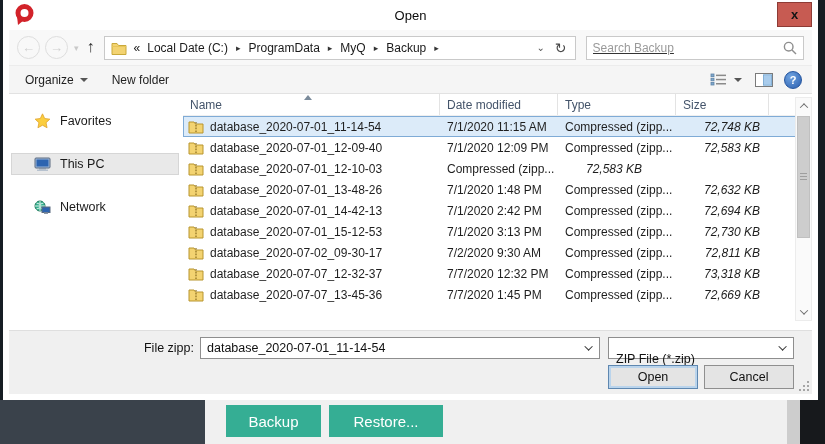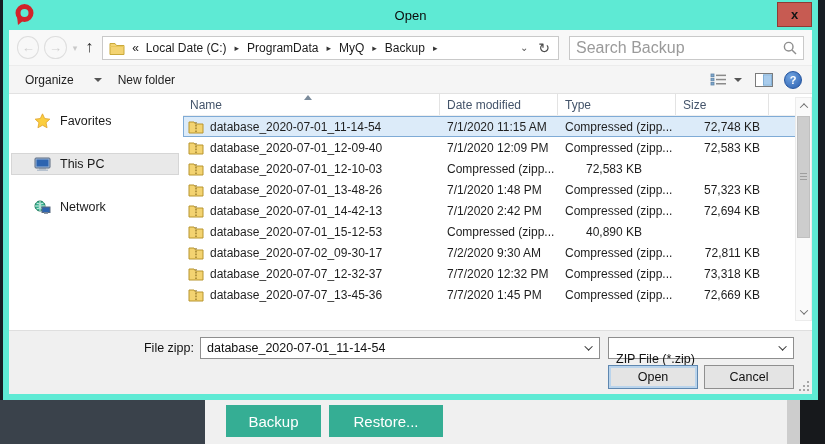--- a/index.html
+++ b/index.html
@@ -17,21 +17,21 @@
   .app-dark-right { position: absolute; left: 800px; top: 0; width: 25px; height: 44px; background: #17191c; }
   .teal-btn {
     position: absolute; top: 5px; height: 32px; border: none;
     color: #fff; font-size: 15px; font-family: "Liberation Sans", sans-serif;
     display: flex; align-items: center; justify-content: center; cursor: pointer;
   }
   .teal-btn.backup { left: 226px; width: 95px; }
   .teal-btn.restore { left: 329px; width: 114px; }
 
   
-  .dialog { position: absolute; left: 3px; top: 0; width: 815px; height: 400px; background: #5eead4; }
+  .dialog { position: absolute; left: 3px; top: 0; width: 815px; height: 400px; background: #ffffff; }
   .titlebar { position: absolute; left: 0; top: 0; right: 0; height: 30px; display: flex; align-items: center; }
   .qlogo { position: absolute; left: 10px; top: 3px; }
   .title-text { width: 100%; text-align: center; font-size: 13px; color: #0b0b0b; }
   .close-btn {
     position: absolute; right: 6px; top: 2px; width: 35px; height: 25px;
     background: #c75b52; border: 1px solid #8e3b35;
     color: #141414; font-size: 13px; font-weight: bold;
     display: flex; align-items: center; justify-content: center; cursor: pointer;
   }
   .dialog-inner {
@@ -59,31 +59,31 @@
   .addressbar .sep { font-size: 9px; color: #333; padding: 0 7px; cursor: pointer; }
   .addressbar .guillemet { padding: 0 6px 0 5px; color: #1a1a1a; }
   .addressbar .spacer { flex: 1; }
   .addr-chev { font-size: 10px; color: #555; padding: 0 8px; cursor: pointer; }
   .refresh { font-size: 14px; color: #4a4a4a; padding: 0 2px; cursor: pointer; }
   .searchbox {
     flex: 1; height: 24px; margin-left: 10px; background: #fff; border: 1px solid #c9c9c9;
     display: flex; align-items: center; padding: 0 6px;
   }
   .searchbox input {
-    flex: 1; border: none; outline: none; font-size: 16px; color: #333;
-    font-family: "Liberation Sans", sans-serif; background: transparent;
+    flex: 1; border: none; outline: none; font-size: 12px; color: #333;
+    font-family: "Liberation Sans", sans-serif; background: transparent; text-decoration: underline;
   }
   .searchbox input::placeholder { color: #9a9a9a; }
 
   
   .toolbar {
     height: 28px; background: #f5f5f5; border-bottom: 1px solid #e2e2e2;
     display: flex; align-items: center; padding: 0 10px; font-size: 12px; color: #1e1e1e; flex: none;
   }
-  .tool-item { display: flex; align-items: center; gap: 20px; cursor: pointer; padding: 0 6px; height: 100%; }
+  .tool-item { display: flex; align-items: center; gap: 6px; cursor: pointer; padding: 0 6px; height: 100%; }
   .caret-down { width: 0; height: 0; border-left: 4px solid transparent; border-right: 4px solid transparent; border-top: 4px solid #555; }
   .toolbar .right { margin-left: auto; display: flex; align-items: center; gap: 9px; }
   .help-btn {
     width: 18px; height: 18px; border-radius: 50%;
     background: radial-gradient(circle at 35% 30%, #6fa3e0, #2b5fb0);
     border: 1px solid #23549e; color: #fff; font-size: 11px; font-weight: bold;
     display: flex; align-items: center; justify-content: center; cursor: pointer;
   }
 
   
@@ -108,21 +108,21 @@
     position: absolute; top: 1px; left: 121px; width: 0; height: 0;
     border-left: 4px solid transparent; border-right: 4px solid transparent; border-bottom: 5px solid #7a8a9a;
   }
   .rows { }
   .row { height: 21px; display: flex; align-items: center; font-size: 12px; color: #1e1e1e; margin-right: 5px; cursor: default; }
   .row.selected { background: #dcebf9; box-shadow: inset 0 0 0 1px #7fabd6; }
   .cell { overflow: hidden; white-space: nowrap; }
   .cell.c-name { width: 257px; display: flex; align-items: center; gap: 6px; padding-left: 5px; }
   .cell.c-date { width: 118px; padding-left: 7px; color: #1e1e1e; }
   .cell.c-type { width: 118px; padding-left: 7px; }
-  .cell.c-size { width: 93px; text-align: right; padding-right: 9px; }
+  .cell.c-size { width: 93px; text-align: right; padding-right: 9px; font-style: italic; }
 
   
   .vscroll {
     position: absolute; right: 0; top: 3px; bottom: 9px; width: 17px;
     background: #fafafa; border: 1px solid #ececec; display: flex; flex-direction: column; align-items: center;
   }
   .s-btn { height: 16px; width: 100%; display: flex; align-items: center; justify-content: center; cursor: pointer; }
   .chev { width: 6px; height: 6px; border-left: 1.5px solid #6e6e6e; border-top: 1.5px solid #6e6e6e; }
   .chev.up { transform: rotate(45deg) translate(1px,1px); }
   .chev.down { transform: rotate(225deg) translate(1px,1px); }
@@ -229,21 +229,21 @@
             </svg>
           </span>
         </div>
       </div>
 
       <div class="toolbar">
         <div class="tool-item">
           <span>Organize</span>
           <span class="caret-down"></span>
         </div>
-        <div class="tool-item" style="margin-left:4px">
+        <div class="tool-item" style="margin-left:12px">
           <span>New folder</span>
         </div>
         <div class="right">
           <div class="tool-item" style="gap:7px;padding:0 2px">
             <span style="display:flex">
               <svg width="17" height="13" viewBox="0 0 17 13">
                 <rect x="1" y="1" width="3" height="2.6" fill="#7fa7cc" stroke="#5e84a8" stroke-width="0.8"></rect>
                 <rect x="6" y="1.6" width="10" height="1.5" fill="#8a8a8a"></rect>
                 <rect x="1" y="5.2" width="3" height="2.6" fill="#7fa7cc" stroke="#5e84a8" stroke-width="0.8"></rect>
                 <rect x="6" y="5.8" width="10" height="1.5" fill="#8a8a8a"></rect>
@@ -365,21 +365,21 @@
       <span style="display:flex;flex:none">
         <svg width="16" height="14" viewBox="0 0 16 14">
           <path d="M1 2 h5 l1.5 2 H15 v9 H1 Z" fill="#f3d371" stroke="#b8952e" stroke-width="1"></path>
           <line x1="8" y1="2" x2="8" y2="13" stroke="#8a6d1f" stroke-width="1.2" stroke-dasharray="1.6,1.2"></line>
         </svg>
       </span>
       <span class="txt">database_2020-07-01_13-48-26</span>
     </span>
     <span class="cell c-date">7/1/2020 1:48 PM</span>
     <span class="cell c-type">Compressed (zipp...</span>
-    <span class="cell c-size">57,323 KB</span>
+    <span class="cell c-size">72,632 KB</span>
   </div>
               <div class="row">
     <span class="cell c-name">
       <span style="display:flex;flex:none">
         <svg width="16" height="14" viewBox="0 0 16 14">
           <path d="M1 2 h5 l1.5 2 H15 v9 H1 Z" fill="#f3d371" stroke="#b8952e" stroke-width="1"></path>
           <line x1="8" y1="2" x2="8" y2="13" stroke="#8a6d1f" stroke-width="1.2" stroke-dasharray="1.6,1.2"></line>
         </svg>
       </span>
       <span class="txt">database_2020-07-01_14-42-13</span>
@@ -391,22 +391,23 @@
               <div class="row">
     <span class="cell c-name">
       <span style="display:flex;flex:none">
         <svg width="16" height="14" viewBox="0 0 16 14">
           <path d="M1 2 h5 l1.5 2 H15 v9 H1 Z" fill="#f3d371" stroke="#b8952e" stroke-width="1"></path>
           <line x1="8" y1="2" x2="8" y2="13" stroke="#8a6d1f" stroke-width="1.2" stroke-dasharray="1.6,1.2"></line>
         </svg>
       </span>
       <span class="txt">database_2020-07-01_15-12-53</span>
     </span>
-    <span class="cell c-type">Compressed (zipp...</span>
-    <span class="cell c-size">40,890 KB</span>
+    <span class="cell c-date">7/1/2020 3:13 PM</span>
+    <span class="cell c-type">Compressed (zipp...</span>
+    <span class="cell c-size">72,730 KB</span>
   </div>
               <div class="row">
     <span class="cell c-name">
       <span style="display:flex;flex:none">
         <svg width="16" height="14" viewBox="0 0 16 14">
           <path d="M1 2 h5 l1.5 2 H15 v9 H1 Z" fill="#f3d371" stroke="#b8952e" stroke-width="1"></path>
           <line x1="8" y1="2" x2="8" y2="13" stroke="#8a6d1f" stroke-width="1.2" stroke-dasharray="1.6,1.2"></line>
         </svg>
       </span>
       <span class="txt">database_2020-07-02_09-30-17</span>

